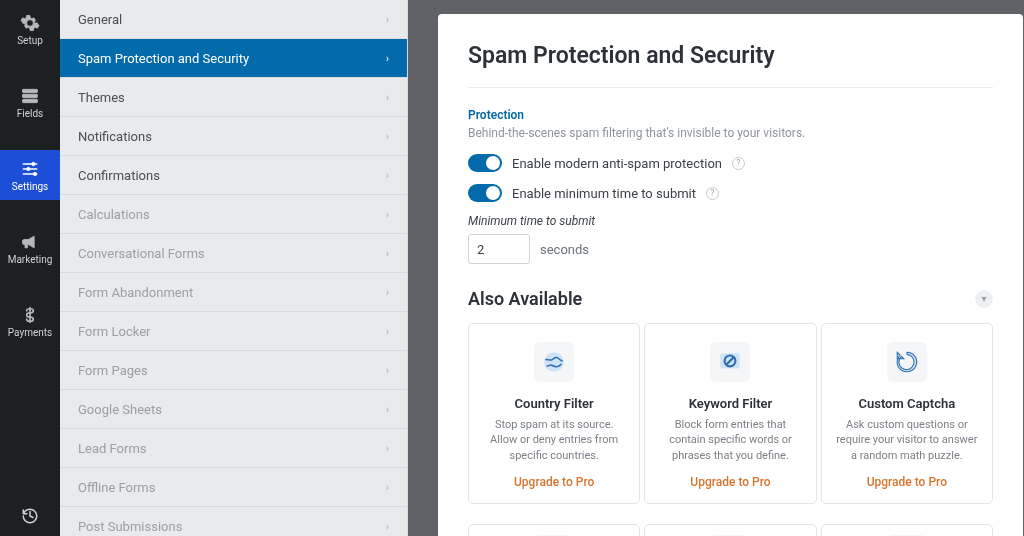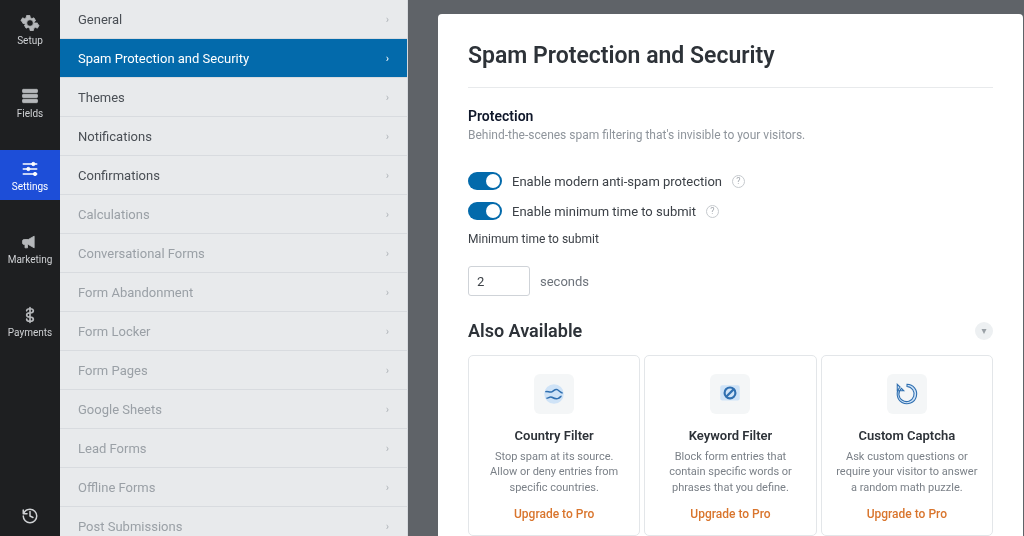--- a/index.html
+++ b/index.html
@@ -25,29 +25,29 @@
   .side-item.active .chev { color: #fff; }
   .side-item.dim { color: #9aa0a6; }
 
   
   .canvas { flex: 1; background: #5f6368; position: relative; height: 536px; overflow: hidden; }
   .sheet { position: absolute; left: 30px; right: 1px; top: 14px; bottom: 0; background: #fff; border-radius: 4px 4px 0 0; padding: 28px 30px 0 30px; overflow: hidden; }
 
   .title { font-size: 23px; font-weight: 600; color: #2d3238; margin-bottom: 18px; }
   .hr { border: 0; border-top: 1px solid #e8eaec; margin-bottom: 20px; }
 
-  .section-h { font-size: 14px; font-weight: 600; color: #0f172a; margin-bottom: 4px; }
-  .section-sub { font-size: 12px; color: #8f959c; margin-bottom: 30px; }
+  .section-h { font-size: 12px; font-weight: 600; color: #0369a1; margin-bottom: 4px; }
+  .section-sub { font-size: 12px; color: #8f959c; margin-bottom: 14px; }
 
   .tog-row { display: flex; align-items: center; gap: 10px; margin-bottom: 12px; font-size: 13px; color: #3c4147; }
   .toggle { width: 34px; height: 18px; background: #036aab; border-radius: 10px; position: relative; cursor: pointer; }
   .toggle::after { content: ""; position: absolute; width: 14px; height: 14px; background: #fff; border-radius: 50%; top: 2px; right: 2px; }
   .help { width: 13px; height: 13px; border: 1px solid #c6cace; border-radius: 50%; display: inline-flex; align-items: center; justify-content: center; font-size: 9px; color: #a6abb1; cursor: pointer; }
 
-  .field-label { font-size: 12px; color: #3c4147; margin-bottom: 20px; }
+  .field-label { font-size: 12px; color: #3c4147; margin-bottom: 6px; font-style: italic; }
   .inline-input { display: flex; align-items: center; gap: 10px; margin-bottom: 24px; }
   .inline-input input { width: 62px; height: 30px; border: 1px solid #cfd3d8; border-radius: 3px; padding: 0 8px; font-size: 13px; color: #3c4147; }
   .inline-input span { font-size: 13px; color: #6c727a; }
 
   .avail-head { display: flex; align-items: center; justify-content: space-between; margin-bottom: 14px; }
   .avail-head h3 { font-size: 18px; font-weight: 600; color: #2d3238; }
   .caret-down { width: 18px; height: 18px; border-radius: 50%; background: #edf0f2; display: flex; align-items: center; justify-content: center; color: #9aa0a6; font-size: 10px; cursor: pointer; }
 
   .cards { display: grid; grid-template-columns: repeat(3, 1fr); gap: 4px; }
   .card { border: 1px solid #e3e6e9; border-radius: 5px; padding: 18px 14px 14px; display: flex; flex-direction: column; align-items: center; text-align: center; }

